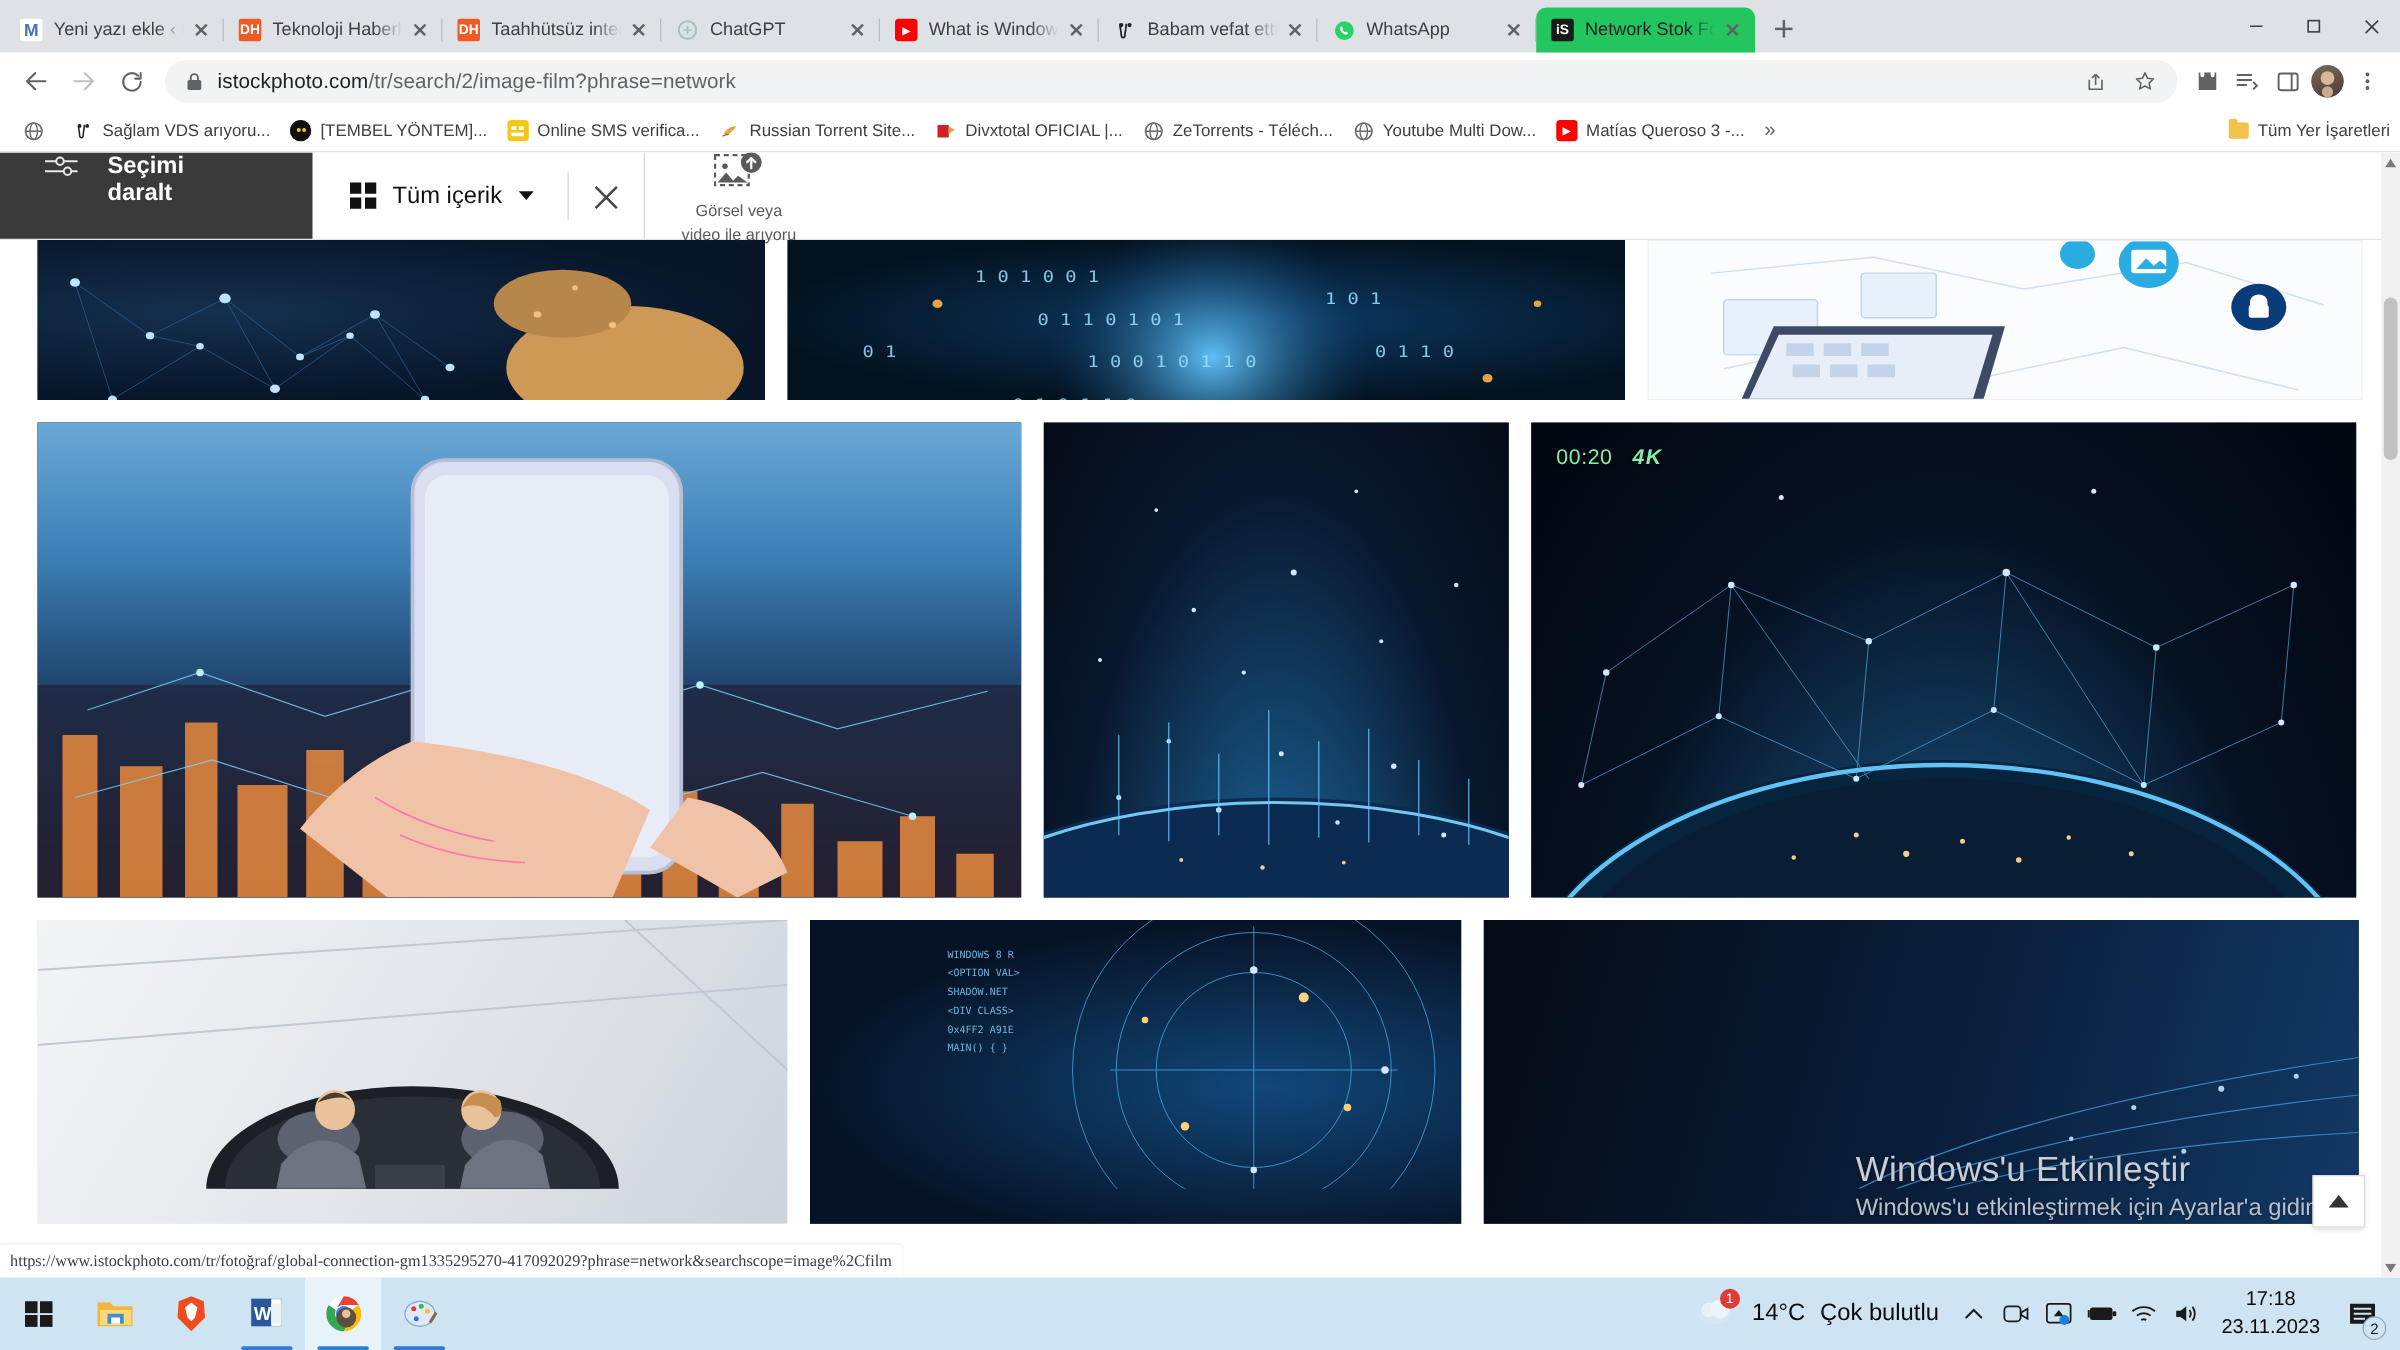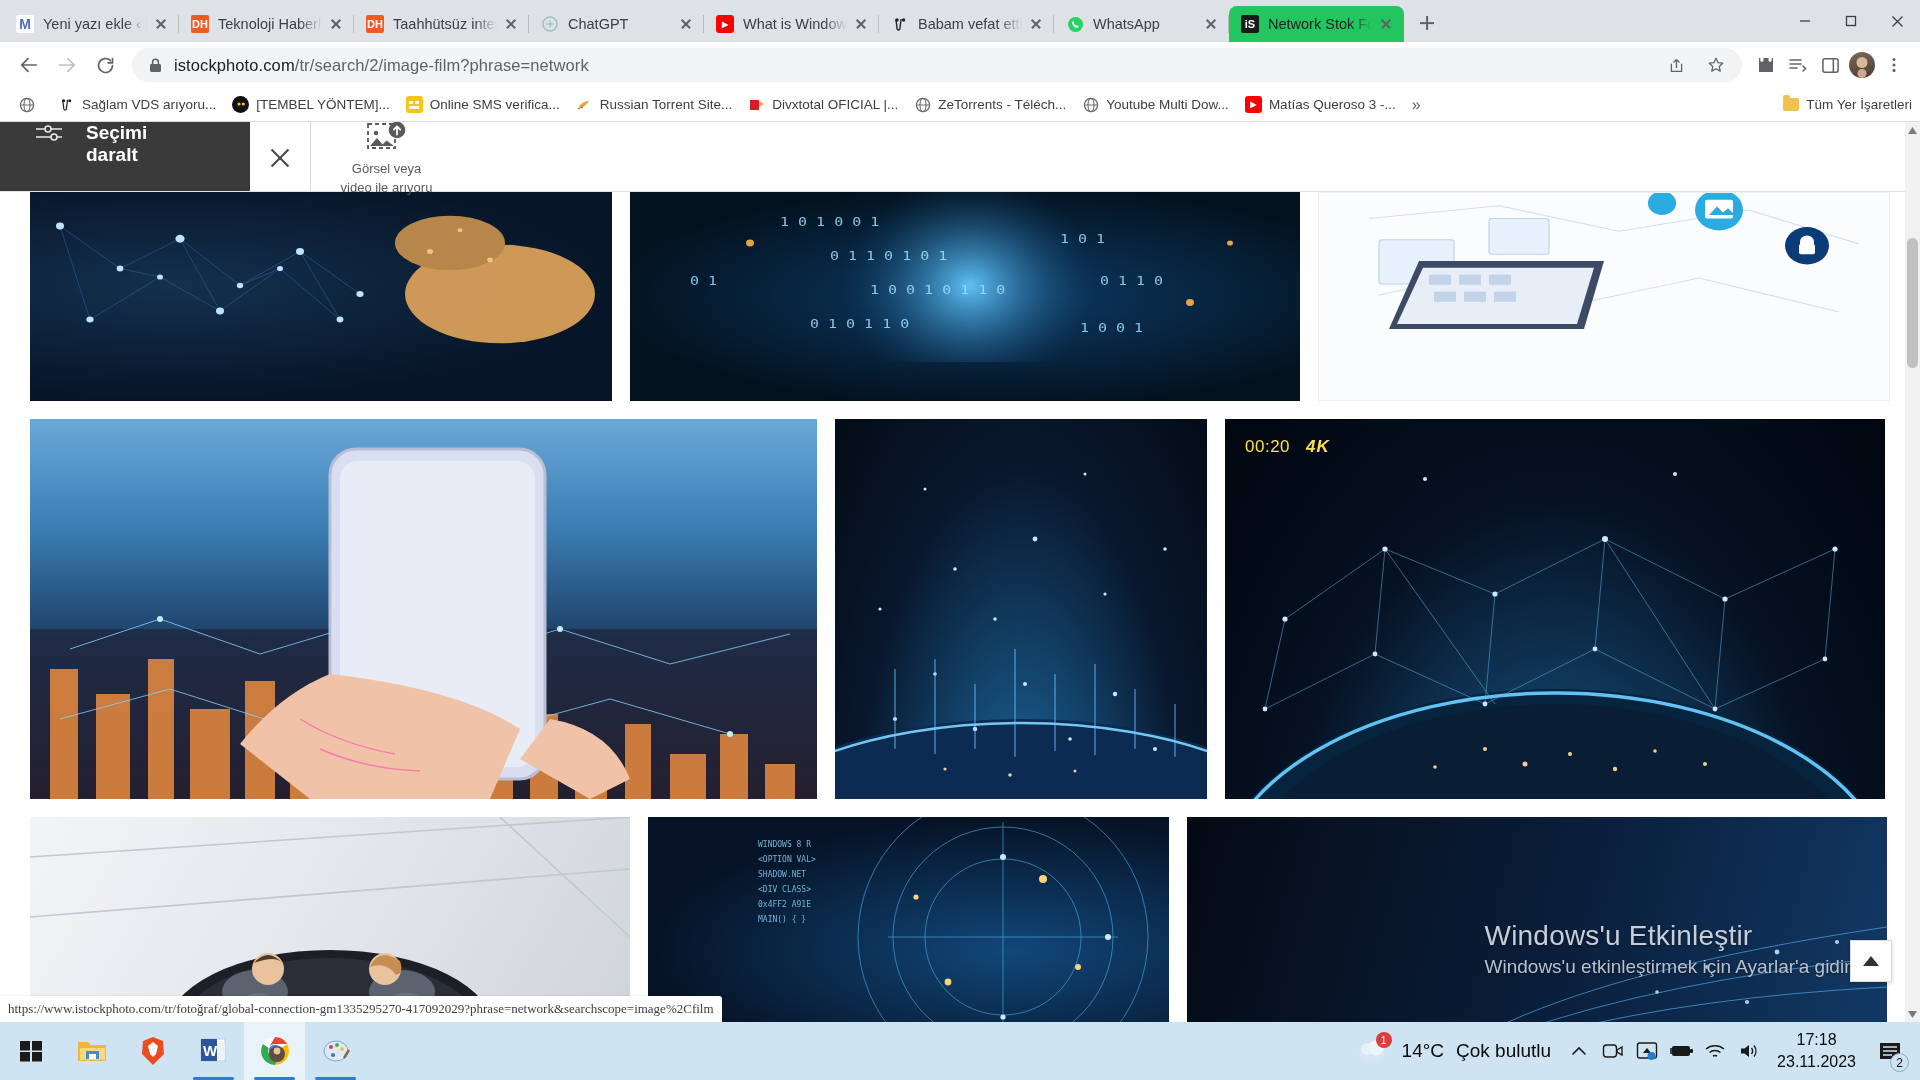--- a/index.html
+++ b/index.html
@@ -138,21 +138,21 @@
     text-align:center; line-height:1.2; padding-top:4px;
   }
 
   
   .results { position:relative; padding:0 30px; }
   .row { display:flex; gap:18px; margin-bottom:18px; }
   .card { position:relative; overflow:hidden; background:#0a1525; }
   .card .inner { position:absolute; inset:0; }
   .badge {
     position:absolute; left:20px; top:18px; display:flex; align-items:center; gap:16px;
-    color:#fde047; font-size:17px; letter-spacing:.5px; z-index:3; text-shadow:0 1px 3px rgba(0,0,0,.8);
+    color:#86efac; font-size:17px; letter-spacing:.5px; z-index:3; text-shadow:0 1px 3px rgba(0,0,0,.8);
   }
   .badge .fourk { font-weight:800; font-style:italic; letter-spacing:1px; }
 
   
   .dots { position:absolute; inset:0; }
 
   .statusbar {
     position:absolute; left:0; bottom:0; height:26px; background:#fff;
     border-top-right-radius:3px; display:flex; align-items:center; padding:0 8px;
     font-size:13px; color:#3c4043; box-shadow:0 -1px 2px rgba(0,0,0,.06); z-index:40;
@@ -466,20 +466,30 @@
             <circle cx="14" cy="7" r="3" fill="none" stroke="#e8e8e8" stroke-width="1.6"></circle>
             <circle cx="20" cy="15" r="3" fill="none" stroke="#e8e8e8" stroke-width="1.6"></circle>
           </svg>
         </span>
         <span class="rlabel">
           <span>Seçimi</span><br>
           <span>daralt</span>
         </span>
       </div>
 
+      <div class="content-type">
+        <span class="grid-icon">
+            <i></i>
+            <i></i>
+            <i></i>
+            <i></i>
+          </span>
+        <span>Tüm içerik</span>
+        <span class="chev"></span>
+      </div>
 
 
       <div class="clear-x"></div>
 
       <div class="img-search">
         <span>
           <svg width="40" height="32" viewBox="0 0 40 32">
             <rect x="1" y="3" width="27" height="24" fill="none" stroke="#5a5a5a" stroke-width="1.8" stroke-dasharray="4 3"></rect>
             <circle cx="9" cy="12" r="2.2" fill="#5a5a5a"></circle>
             <path d="M3 25l7-8 5.5 6.5 4-4L27 25z" fill="#5a5a5a"></path>
@@ -487,21 +497,21 @@
             <path d="M30 13.5v-8m0 0l-3.2 3.2M30 5.5l3.2 3.2" stroke="#fff" stroke-width="1.8" fill="none" stroke-linecap="round"></path>
           </svg>
         </span>
         <span>Görsel veya</span>
         <span>video ile arıyoru</span>
       </div>
     </div>
 
     <div class="results">
 
-      <div class="row" style="height:209px; margin-top:0;">
+      <div class="row" style="height:128px; margin-top:0;">
         <div class="card" style="width:582px;">
           <div class="inner" style="background:radial-gradient(ellipse at 25% 45%, #14304e 0%, #071528 70%);">
             <svg width="582" height="170" viewBox="0 0 582 200" preserveAspectRatio="none">
               <g stroke="#2f6ea8" stroke-width="0.7" opacity="0.75" fill="none">
                 <path d="M30 40L90 90 150 55 210 110 270 70 330 120"></path>
                 <path d="M60 150L130 100 190 140 250 90 310 150"></path>
                 <path d="M30 40L60 150M90 90L130 100M150 55L190 140M210 110L250 90M270 70L310 150"></path>
               </g>
               <g fill="#bfe3ff">
                 <circle cx="30" cy="40" r="4"></circle>

